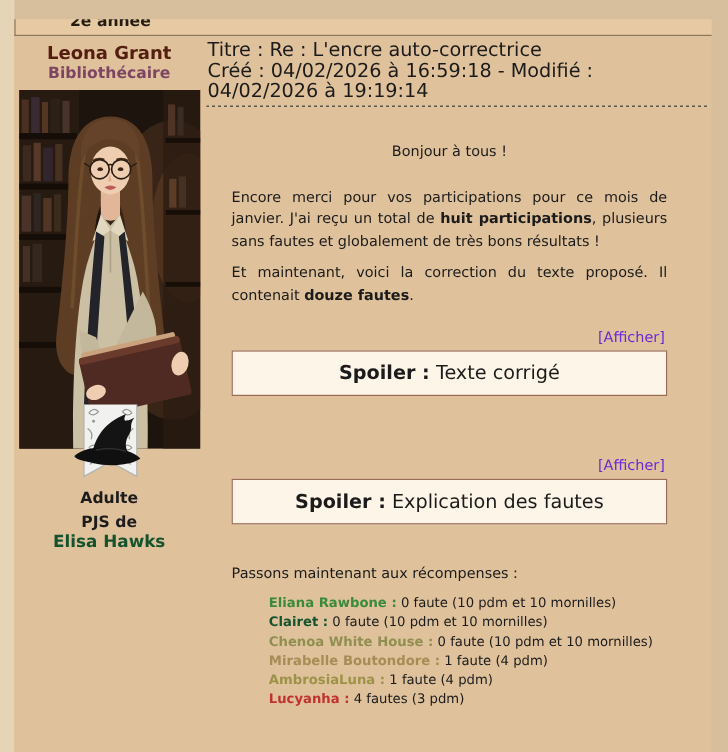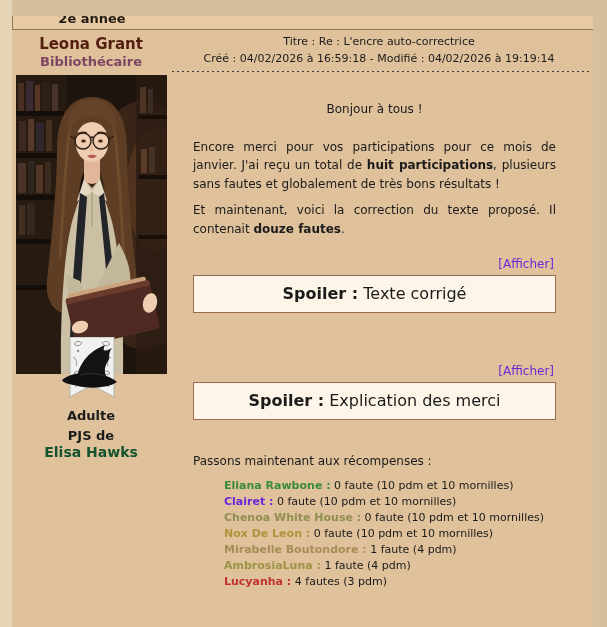--- a/index.html
+++ b/index.html
@@ -25,21 +25,21 @@
   .username{margin-top:5px;font-size:15px;font-weight:bold;color:#531d0f;cursor:pointer;}
   .rank{margin-top:1px;font-size:13px;font-weight:bold;color:#7d4562;}
   .avatar{width:151px;height:299px;margin:6px auto 0;display:block;}
   .badge{position:relative;width:60px;height:62px;margin:-37px auto 0;}
   .ribbon{position:absolute;left:8px;top:0;}
   .hat{position:absolute;left:-1px;top:6px;}
   .age-label{margin-top:9px;font-size:13px;font-weight:bold;color:#1c1c1c;}
   .pjs-label{margin-top:5px;font-size:13px;font-weight:bold;color:#1c1c1c;}
   .pjs-name{margin-top:1px;font-size:14px;font-weight:bold;color:#14532d;cursor:pointer;}
   .post-col{flex:1;min-width:0;}
-  .post-header{padding:3px 8px 0 3px;font-size:11px;line-height:17px;color:#1b1b1b;text-align:center;}
+  .post-header{padding:3px 8px 0 3px;font-size:16px;line-height:17px;color:#1b1b1b;}
   .dashes{
     height:1px;margin:4px 3px 0 2px;
     background:repeating-linear-gradient(90deg,#3d3d3d 0 2px,transparent 2px 5px);
   }
   .post-body{padding:28px 37px 0 23px;font-size:12px;line-height:18.5px;}
   .greeting{text-align:center;margin:0 0 19px 0;}
   .para{text-align:justify;margin:0 0 8px 0;}
   .para b{font-weight:bold;}
   .spoiler-section{margin-top:17px;}
   .spoiler-section.second{margin-top:49px;}
@@ -192,30 +192,29 @@
 
         <p class="para"><span>Et maintenant, voici la correction du texte proposé. Il contenait </span><b>douze fautes</b><span>.</span></p>
 
         <div class="spoiler-section">
           <div class="spoiler-toggle">[Afficher]</div>
           <div class="spoiler-box"><b>Spoiler :</b>&nbsp;<span>Texte corrigé</span></div>
         </div>
 
         <div class="spoiler-section second">
           <div class="spoiler-toggle">[Afficher]</div>
-          <div class="spoiler-box"><b>Spoiler :</b>&nbsp;<span>Explication des merci</span></div>
+          <div class="spoiler-box"><b>Spoiler :</b>&nbsp;<span>Explication des fautes</span></div>
         </div>
 
         <div class="rewards-intro">Passons maintenant aux récompenses :</div>
 
         <div class="rewards-list">
             <div class="reward-line"><span class="reward-name" style="color: rgb(58, 138, 58);">Eliana Rawbone :</span> 0 faute (10 pdm et 10 mornilles)</div>
-            <div class="reward-line"><span class="reward-name" style="color: #6d28d9;">Clairet :</span> 0 faute (10 pdm et 10 mornilles)</div>
+            <div class="reward-line"><span class="reward-name" style="color: #14532d;">Clairet :</span> 0 faute (10 pdm et 10 mornilles)</div>
             <div class="reward-line"><span class="reward-name" style="color: rgb(143, 143, 80);">Chenoa White House :</span> 0 faute (10 pdm et 10 mornilles)</div>
-            <div class="reward-line"><span class="reward-name" style="color: rgb(178, 146, 63);">Nox De Leon :</span> 0 faute (10 pdm et 10 mornilles)</div>
             <div class="reward-line"><span class="reward-name" style="color: rgb(166, 140, 85);">Mirabelle Boutondore :</span> 1 faute (4 pdm)</div>
             <div class="reward-line"><span class="reward-name" style="color: rgb(156, 147, 71);">AmbrosiaLuna :</span> 1 faute (4 pdm)</div>
             <div class="reward-line"><span class="reward-name" style="color: rgb(191, 50, 48);">Lucyanha :</span> 4 fautes (3 pdm)</div>
           </div>
       </div>
     </div>
   </div>
 </div>
 
 </body></html>

